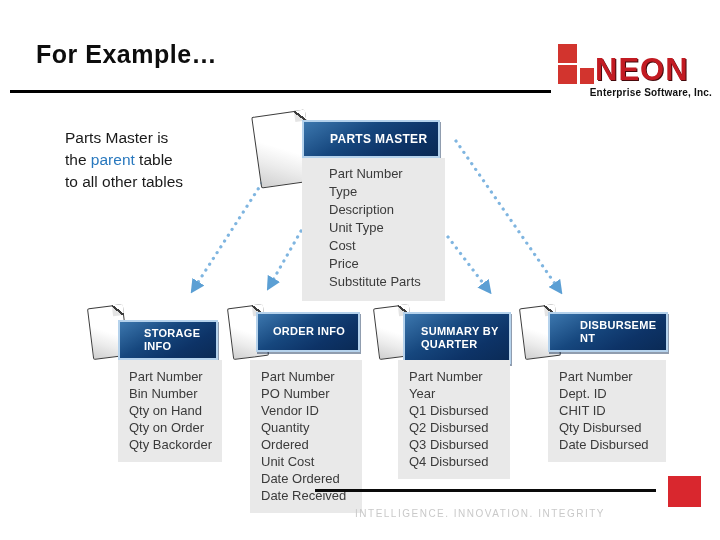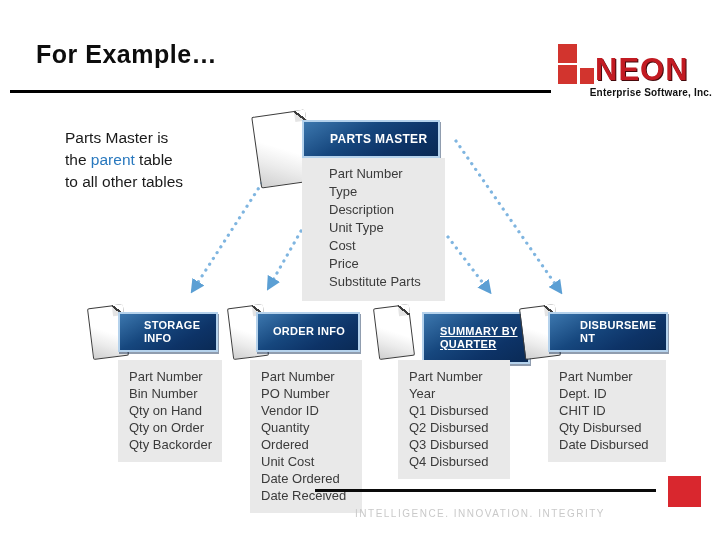--- a/index.html
+++ b/index.html
@@ -74,23 +74,23 @@
     background: linear-gradient(150deg, #3c77ae 0%, #16477e 40%, #0d3367 70%, #0a2a55 100%);
     border: 2px solid #b5d2ec;
     box-shadow: 1px 2px 0 rgba(8, 38, 77, 0.45);
     color: #ffffff; font-weight: bold;
     display: flex; align-items: center;
     box-sizing: border-box;
     font-size: 11px; line-height: 13.5px;
     letter-spacing: 0.3px;
   }
   .parent-header { left: 302px; top: 120px; width: 138px; height: 38px; padding-left: 26px; font-size: 12px; line-height: 15px; }
-  .h1 { left: 118px; top: 312px; width: 100px; height: 40px; padding-left: 24px; }
+  .h1 { left: 118px; top: 320px; width: 100px; height: 40px; padding-left: 24px; }
   .h2 { left: 256px; top: 312px; width: 104px; height: 40px; padding-left: 15px; }
-  .h3 { left: 422px; top: 312px; width: 108px; height: 52px; padding-left: 16px; text-decoration: underline; }
+  .h3 { left: 403px; top: 312px; width: 108px; height: 52px; padding-left: 16px; }
   .h4 { left: 548px; top: 312px; width: 120px; height: 40px; padding-left: 30px; padding-right: 8px; }
   .h4 .hdr-label { overflow-wrap: anywhere; }
 
   
   .tbl-body {
     background: #e9e9e9; color: #3b3b3b;
     font-size: 13px; line-height: 17px;
     padding: 8px 6px 9px 11px;
     box-sizing: border-box;
   }

